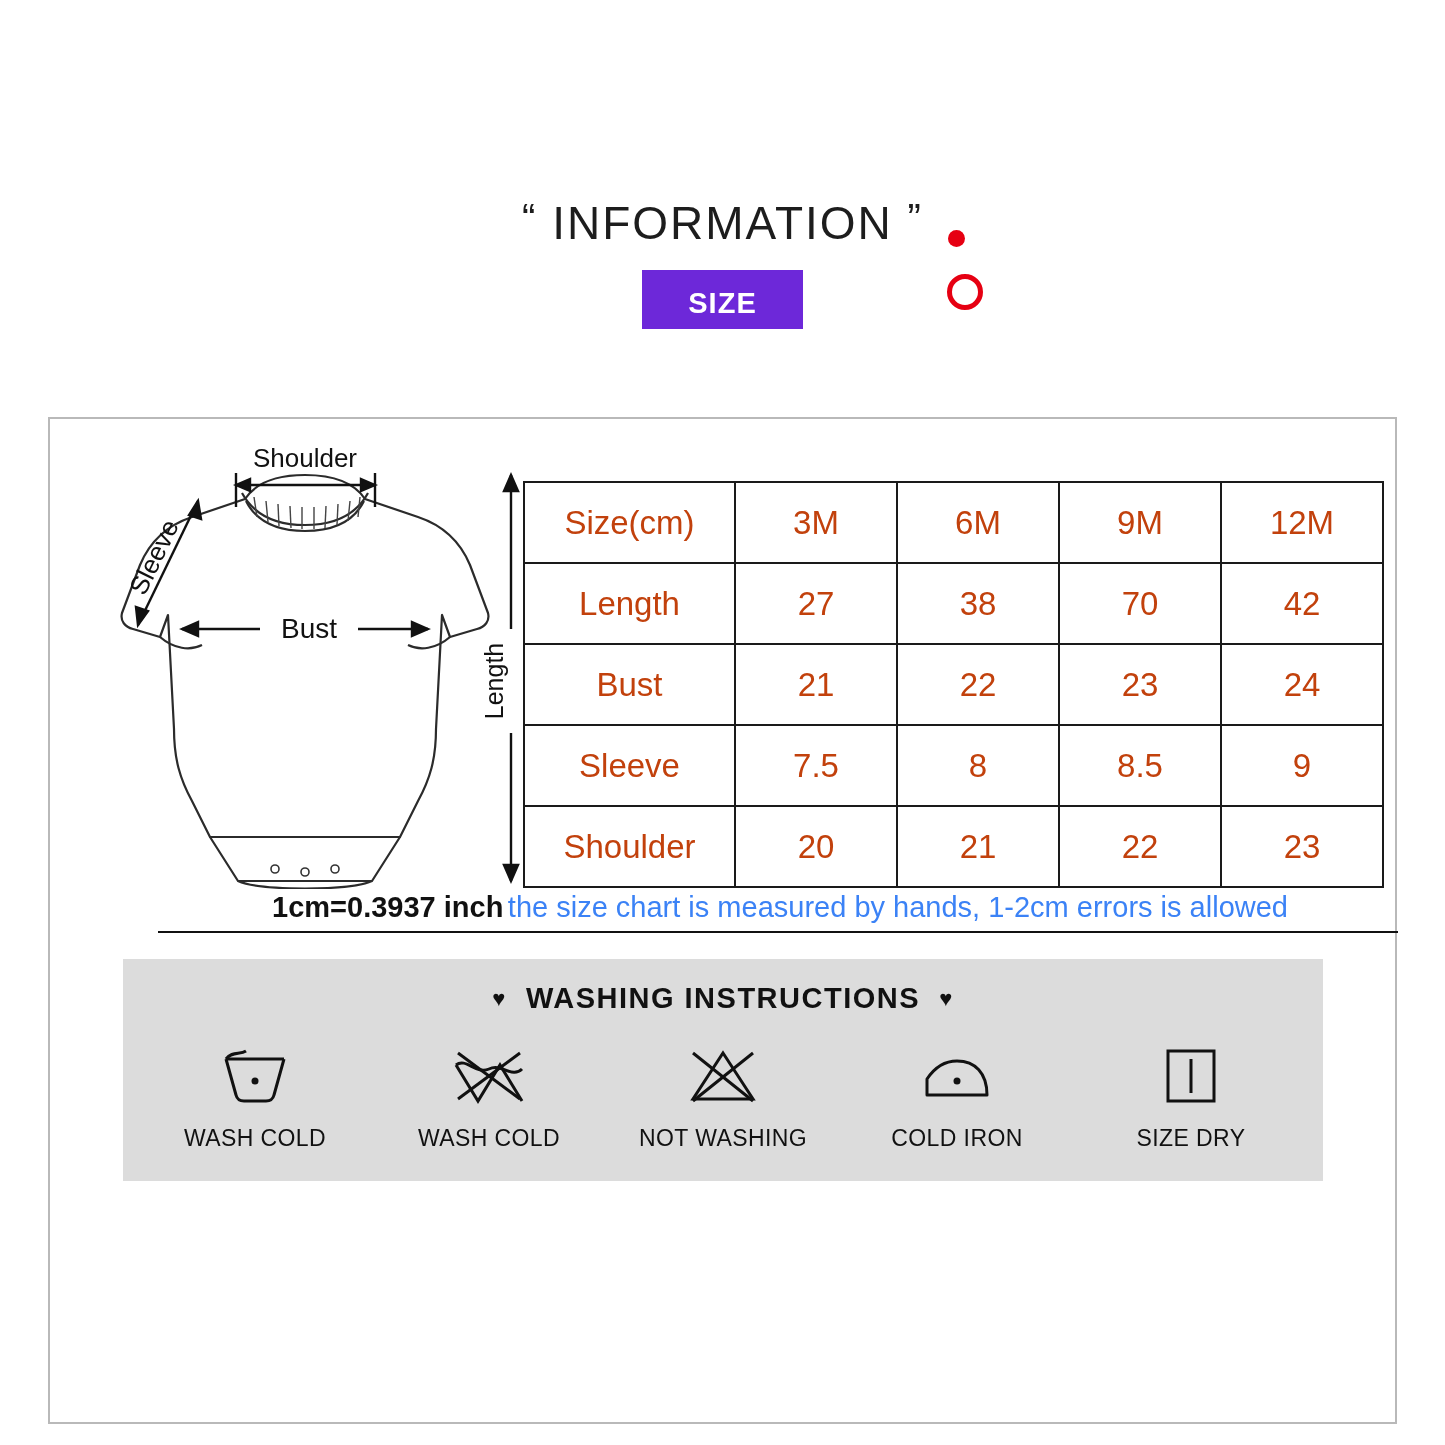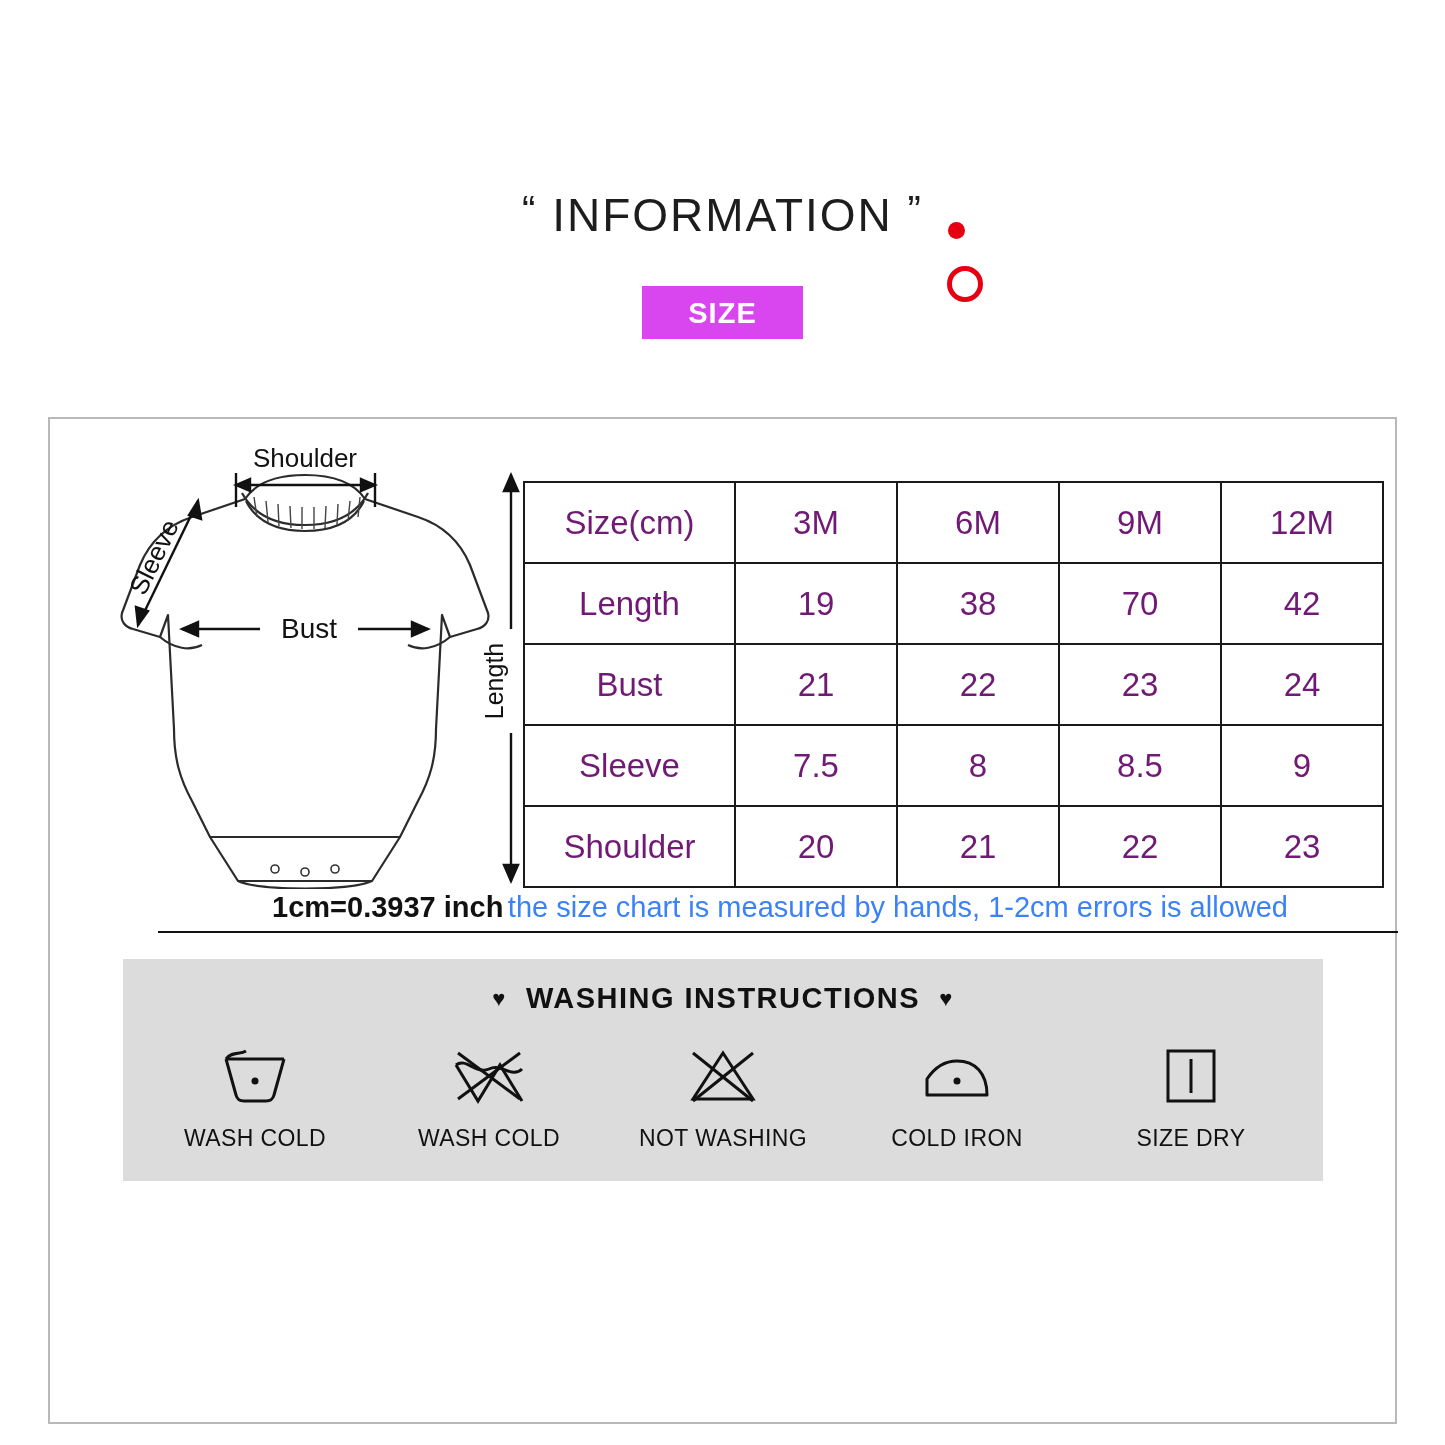--- a/index.html
+++ b/index.html
@@ -12,21 +12,21 @@
     height: 1445px;
     font-family: "Liberation Sans", sans-serif;
     color: #1a1a1a;
     position: relative;
     overflow: hidden;
   }
 
   
   .header {
     position: absolute;
-    top: 188px;
+    top: 196px;
     left: 0;
     width: 100%;
     text-align: center;
   }
   .header-title-row {
     display: inline-block;
     position: relative;
   }
   .header-title {
     font-size: 46px;
@@ -53,28 +53,28 @@
     position: absolute;
     top: 78px;
     right: -60px;
     width: 36px;
     height: 36px;
     border-radius: 50%;
     border: 5px solid #e60012;
     box-sizing: border-box;
   }
   .size-badge {
-    margin: 28px auto 0;
+    margin: 4px auto 0;
     display: inline-block;
-    background: #d946ef;
+    background: #6d28d9;
     color: #ffffff;
     font-size: 29px;
     font-weight: bold;
     letter-spacing: 1px;
-    padding: 11px 46px 9px;
+    padding: 17px 46px 9px;
   }
   .size-badge-wrap { text-align: center; margin-top: 16px; }
 
   
   .panel {
     position: absolute;
     left: 48px;
     top: 417px;
     width: 1349px;
     height: 1007px;
@@ -97,21 +97,21 @@
     left: 473px;
     top: 62px;
     border-collapse: collapse;
     table-layout: fixed;
   }
   .size-table td {
     border: 2px solid #1a1a1a;
     text-align: center;
     font-size: 33px;
     height: 77px;
-    color: #701a75;
+    color: #c2410c;
     font-weight: 400;
   }
   .size-table td.label-col { width: 207px; }
   .size-table td.val-col { width: 158px; }
 
   
   .note {
     position: absolute;
     left: 105px;
     top: 472px;
@@ -282,21 +282,21 @@
     <tbody>
       <tr>
         <td class="label-col">Size(cm)</td>
         <td class="val-col">3M</td>
         <td class="val-col">6M</td>
         <td class="val-col">9M</td>
         <td class="val-col">12M</td>
       </tr>
       <tr>
         <td class="label-col">Length</td>
-        <td class="val-col">19</td>
+        <td class="val-col">27</td>
         <td class="val-col">38</td>
         <td class="val-col">70</td>
         <td class="val-col">42</td>
       </tr>
       <tr>
         <td class="label-col">Bust</td>
         <td class="val-col">21</td>
         <td class="val-col">22</td>
         <td class="val-col">23</td>
         <td class="val-col">24</td>

